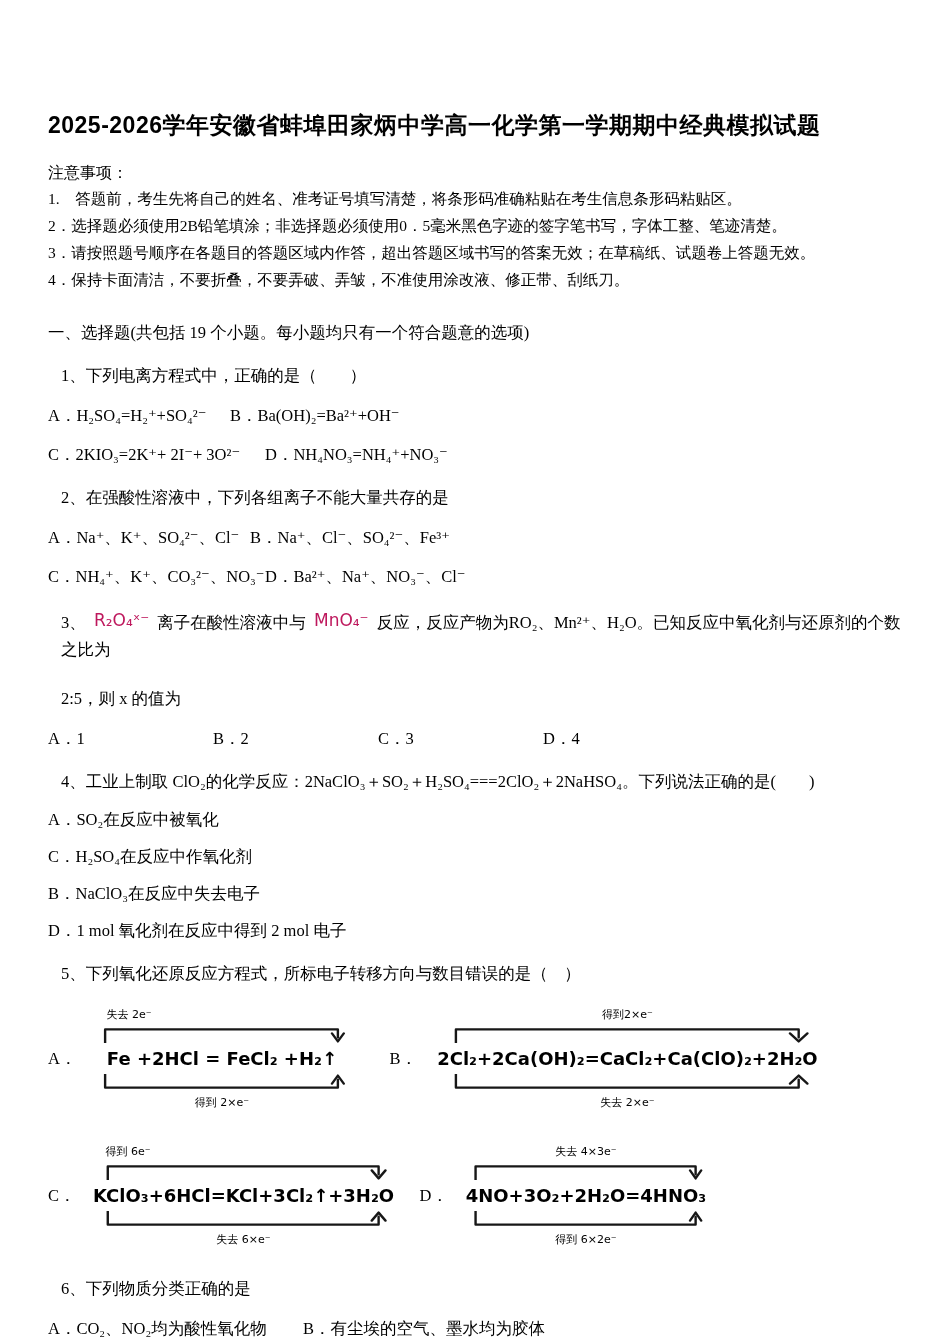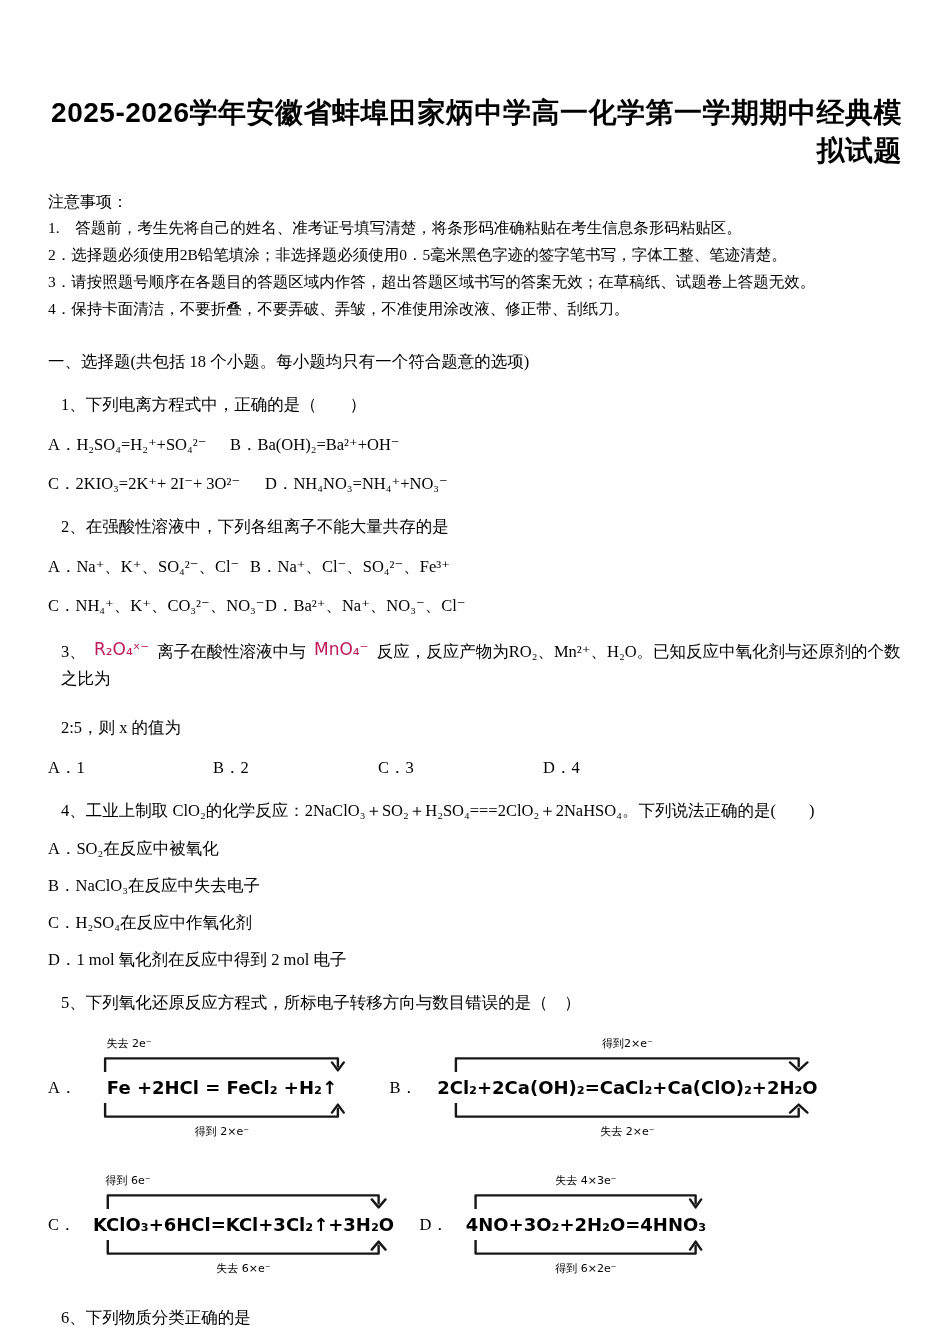--- a/index.html
+++ b/index.html
@@ -6,22 +6,22 @@
   html, body { margin:0; padding:0; }
   body {
     width:950px; height:1344px; overflow:hidden;
     background:#ffffff; color:#000000;
     font-family:"Liberation Serif","DejaVu Serif",serif;
     font-size:16.5px;
   }
   .page { padding:94px 48px 0 48px; }
   .title {
     font-family:"Liberation Sans","DejaVu Sans",sans-serif;
-    font-size:28px; font-weight:bold; text-align:right;
-    margin:0 0 20px 0; letter-spacing:0.5px;
+    font-size:23px; font-weight:bold; text-align:left;
+    margin:16px 0 20px 0; letter-spacing:0.5px;
   }
   .notice-header { font-size:16px; line-height:24px; }
   .notice-item { font-size:15.5px; line-height:27px; white-space:nowrap; }
   .section-heading { margin-top:28px; font-size:16.5px; line-height:24px; }
   .stem { margin-top:17px; line-height:27px;margin-left:13px; }
   .opt-row { display:flex; margin-top:15px; line-height:24px; }
   .opt { white-space:nowrap; }
   .single-opt { margin-top:13px; line-height:24px; }
   .gray-formula {
     color:#be185d; font-family:"DejaVu Sans",sans-serif;
@@ -54,21 +54,21 @@
   <h1 class="title">2025-2026学年安徽省蚌埠田家炳中学高一化学第一学期期中经典模拟试题</h1>
 
   <div class="notice">
     <div class="notice-header">注意事项：</div>
     <div class="notice-item">1.　答题前，考生先将自己的姓名、准考证号填写清楚，将条形码准确粘贴在考生信息条形码粘贴区。</div>
     <div class="notice-item">2．选择题必须使用2B铅笔填涂；非选择题必须使用0．5毫米黑色字迹的签字笔书写，字体工整、笔迹清楚。</div>
     <div class="notice-item">3．请按照题号顺序在各题目的答题区域内作答，超出答题区域书写的答案无效；在草稿纸、试题卷上答题无效。</div>
     <div class="notice-item">4．保持卡面清洁，不要折叠，不要弄破、弄皱，不准使用涂改液、修正带、刮纸刀。</div>
   </div>
 
-  <div class="section-heading">一、选择题(共包括 18 个小题。每小题均只有一个符合题意的选项)</div>
+  <div class="section-heading">一、选择题(共包括 19 个小题。每小题均只有一个符合题意的选项)</div>
 
   <div class="question">
     <div class="stem">1、下列电离方程式中，正确的是（　　）</div>
     <div class="opt-row">
       <span class="opt" style="width:182px">A．H₂SO₄=H₂⁺+SO₄²⁻</span>
       <span class="opt">B．Ba(OH)₂=Ba²⁺+OH⁻</span>
     </div>
     <div class="opt-row">
       <span class="opt" style="width:217px">C．2KIO₃=2K⁺+ 2I⁻+ 3O²⁻</span>
       <span class="opt">D．NH₄NO₃=NH₄⁺+NO₃⁻</span>
@@ -100,22 +100,22 @@
       <span class="opt" style="width:165px">A．1</span>
       <span class="opt" style="width:165px">B．2</span>
       <span class="opt" style="width:165px">C．3</span>
       <span class="opt">D．4</span>
     </div>
   </div>
 
   <div class="question q4">
     <div class="stem">4、工业上制取 ClO₂的化学反应：2NaClO₃＋SO₂＋H₂SO₄===2ClO₂＋2NaHSO₄。下列说法正确的是(　　)</div>
     <div class="single-opt">A．SO₂在反应中被氧化</div>
+    <div class="single-opt">C．H₂SO₄在反应中作氧化剂</div>
     <div class="single-opt">B．NaClO₃在反应中失去电子</div>
-    <div class="single-opt">C．H₂SO₄在反应中作氧化剂</div>
     <div class="single-opt">D．1 mol 氧化剂在反应中得到 2 mol 电子</div>
   </div>
 
   <div class="question">
     <div class="stem">5、下列氧化还原反应方程式，所标电子转移方向与数目错误的是（　）</div>
 
     <div class="etd-row">
 
       <div class="etd-wrap">
         <span class="etd-label">A．</span>

